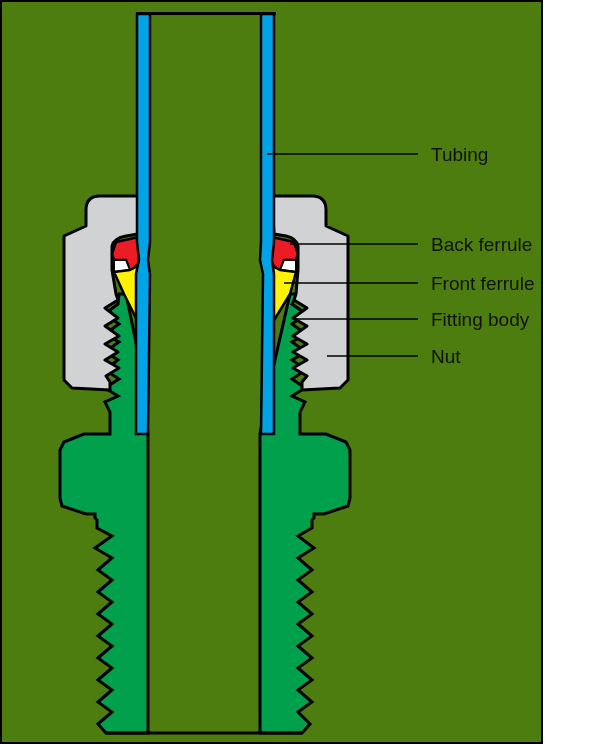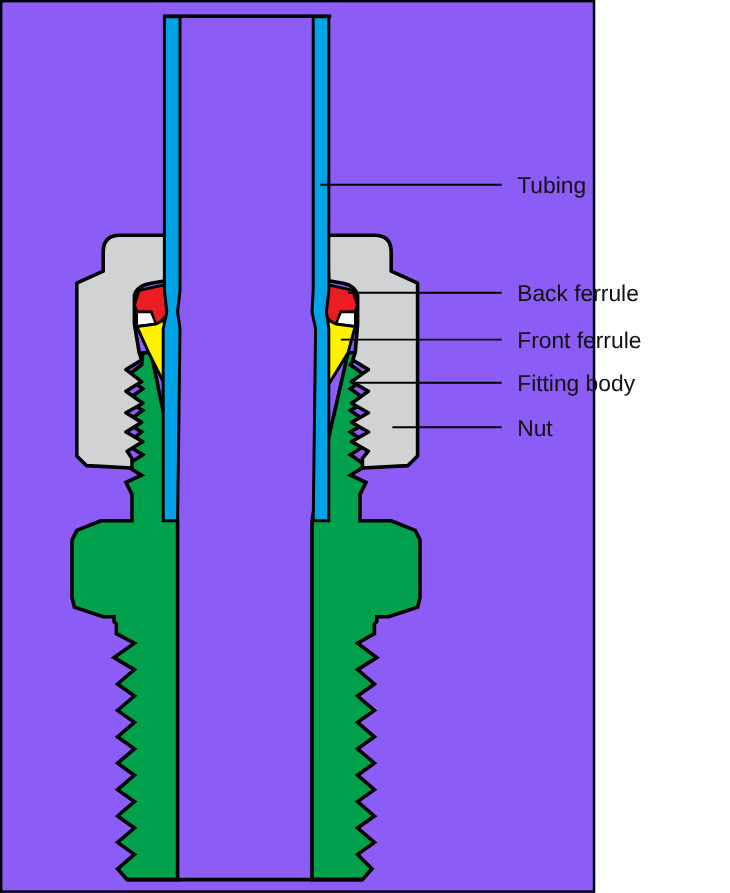--- a/index.html
+++ b/index.html
@@ -1,19 +1,19 @@
 <!DOCTYPE html>
 <html><head>
 <meta charset="utf-8">
 <style>
   html, body { margin: 0; padding: 0; background: #ffffff; }
   body { width: 608px; height: 744px; overflow: hidden; }
   #frame {
-    position: absolute; left: 0; top: 0; width: 496px; height: 744px;
-    box-sizing: border-box; border: 2px solid #000; background: #8b5cf6;
+    position: absolute; left: 0; top: 0; width: 543px; height: 744px;
+    box-sizing: border-box; border: 2px solid #000; background: #4d7c0f;
   }
   svg { position: absolute; left: 0; top: 0; }
   .lbl {
     font-family: "Liberation Sans", sans-serif;
     font-size: 19px; fill: #111;
   }
 </style>
 </head>
 <body>
 

